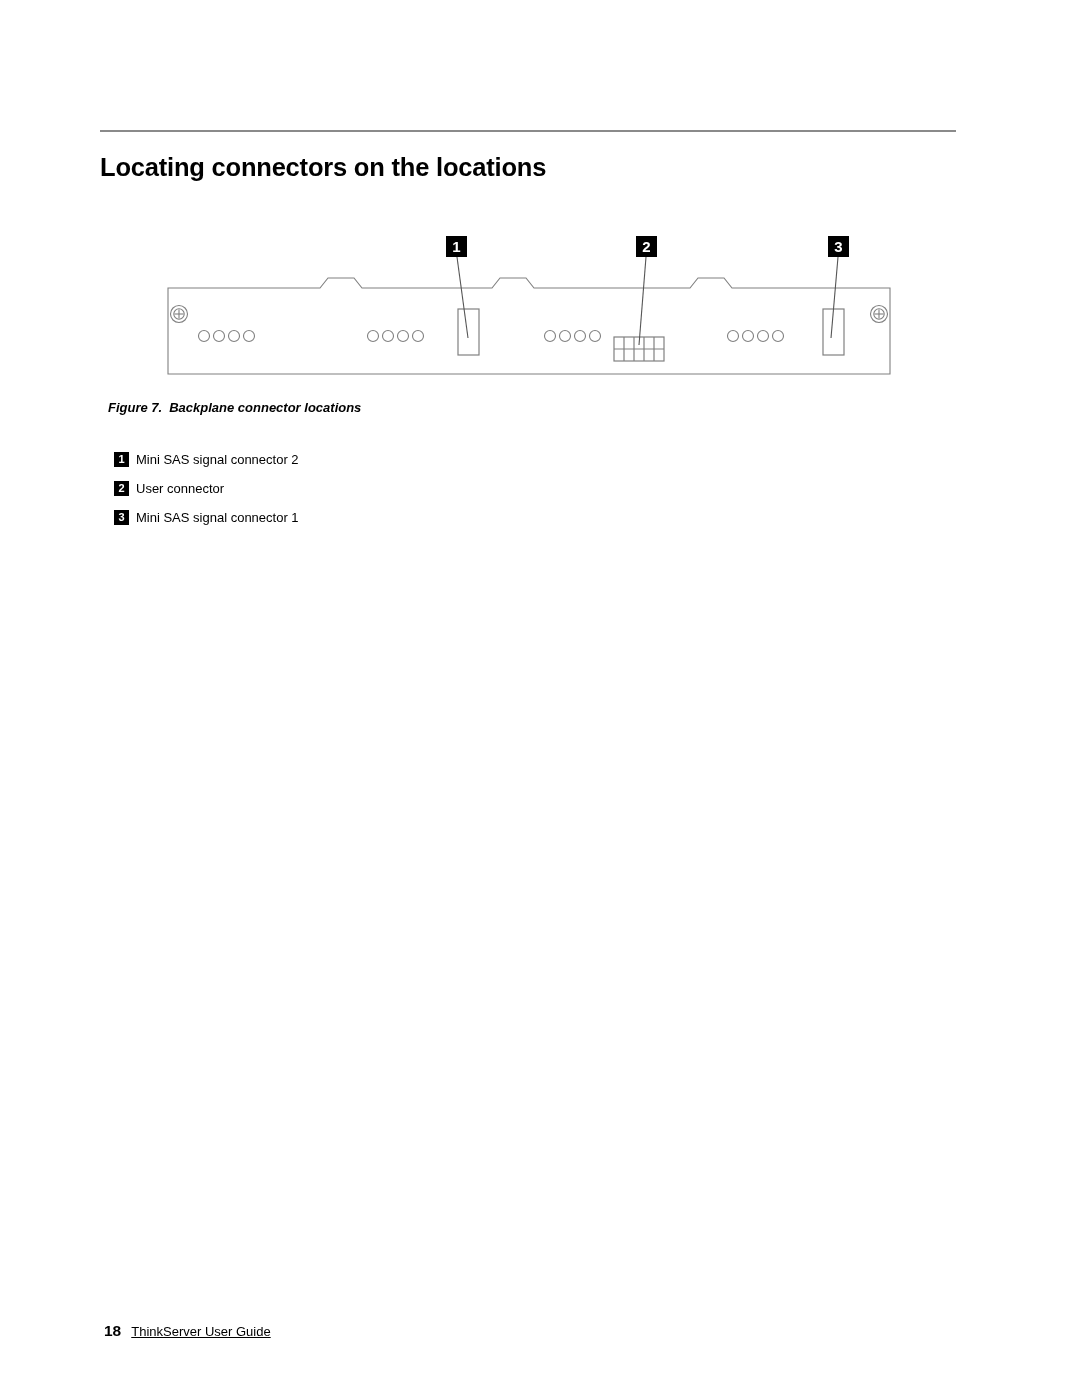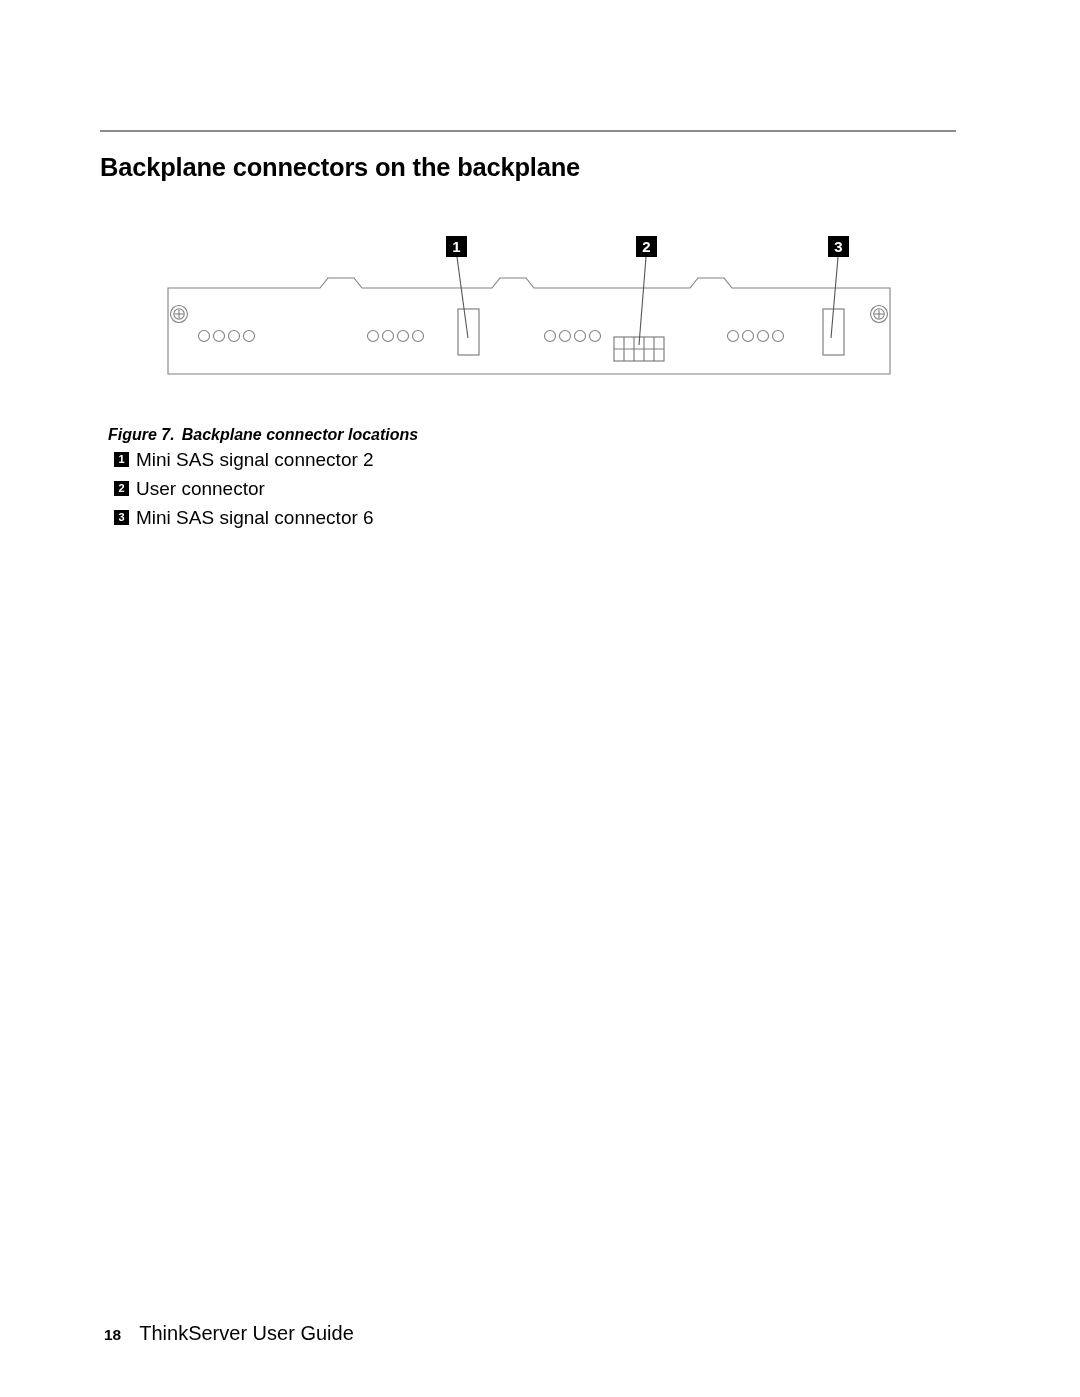--- a/index.html
+++ b/index.html
@@ -61,25 +61,24 @@
   }
   .figure svg {
     display: block;
   }
 
   
   .figure-caption {
     position: absolute;
     left: 108px;
     top: 400px;
-    font-size: 16px;
+    font-size: 13px;
     font-style: italic;
     font-weight: bold;
     white-space: nowrap;
-    margin-top: 26px;
   }
   .figure-caption .cap-sep {
     display: inline-block;
     width: 7px;
   }
 
   
   .legend {
     position: absolute;
     left: 114px;
@@ -98,49 +97,50 @@
     color: #ffffff;
     font-size: 11px;
     font-weight: bold;
     line-height: 15px;
     text-align: center;
     flex: 0 0 auto;
     font-family: "Liberation Sans", sans-serif;
   }
   .legend-label {
     margin-left: 7px;
-    font-size: 19px;
+    font-size: 13px;
     white-space: nowrap;
   }
 
   
   .footer {
     position: absolute;
     left: 104px;
     top: 1322px;
     display: flex;
     align-items: baseline;
   }
   .footer-page-number {
     font-size: 15.5px;
     font-weight: bold;
   }
   .footer-doc-title {
-    margin-left: 18px;
-    font-size: 20px;
+    margin-left: 10px;
+    font-size: 13px;
+    text-decoration: underline;
   }
 </style>
 </head>
 <body>
 
 <div class="page">
 
   <div class="top-rule"></div>
 
-  <h1 class="page-title">Backplane connectors on the backplane</h1>
+  <h1 class="page-title">Locating connectors on the locations</h1>
 
 
   <div class="figure">
     <svg width="856" height="155" viewBox="0 0 856 155" xmlns="http://www.w3.org/2000/svg">
 
       <g fill="none" stroke="#808080" stroke-width="1.1">
         <path d="M 68,70
                  L 68,60
                  L 220,60
                  L 228,50 L 254,50 L 262,60
@@ -239,21 +239,21 @@
       <span class="legend-label">Mini SAS signal connector 2</span>
     </div>
 
     <div class="legend-item">
       <span class="legend-badge">2</span>
       <span class="legend-label">User connector</span>
     </div>
 
     <div class="legend-item">
       <span class="legend-badge">3</span>
-      <span class="legend-label">Mini SAS signal connector 6</span>
+      <span class="legend-label">Mini SAS signal connector 1</span>
     </div>
 
   </div>
 
   <div class="footer">
     <span class="footer-page-number">18</span>
     <span class="footer-doc-title">ThinkServer User Guide</span>
   </div>
 
 </div>

